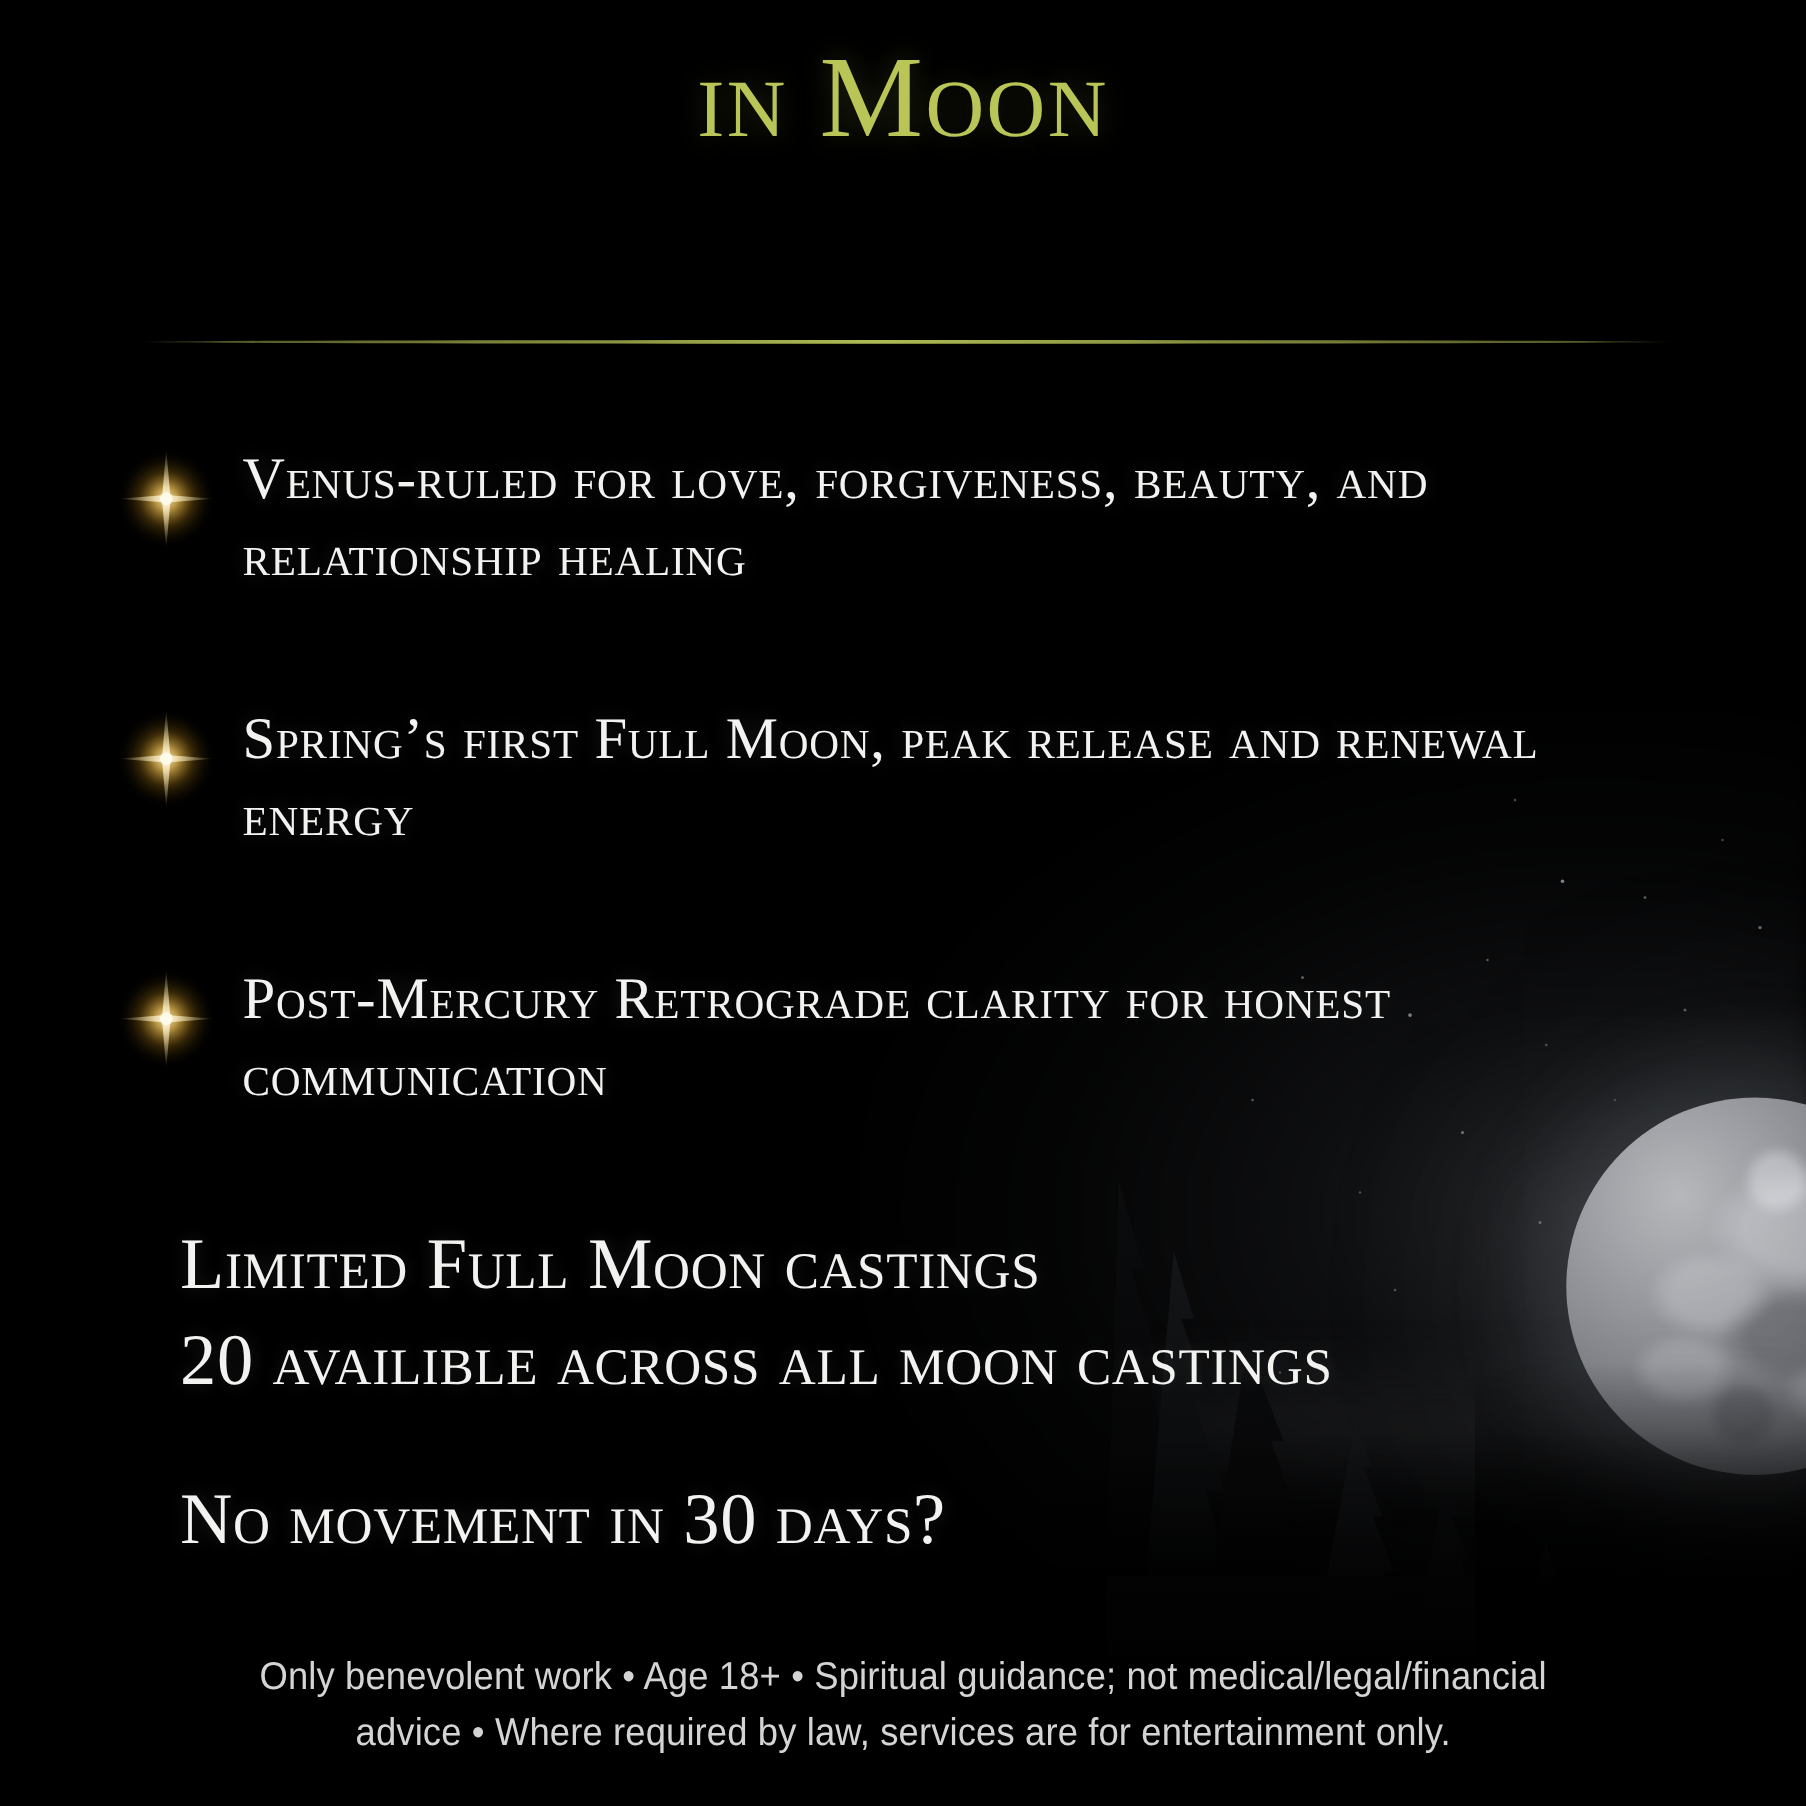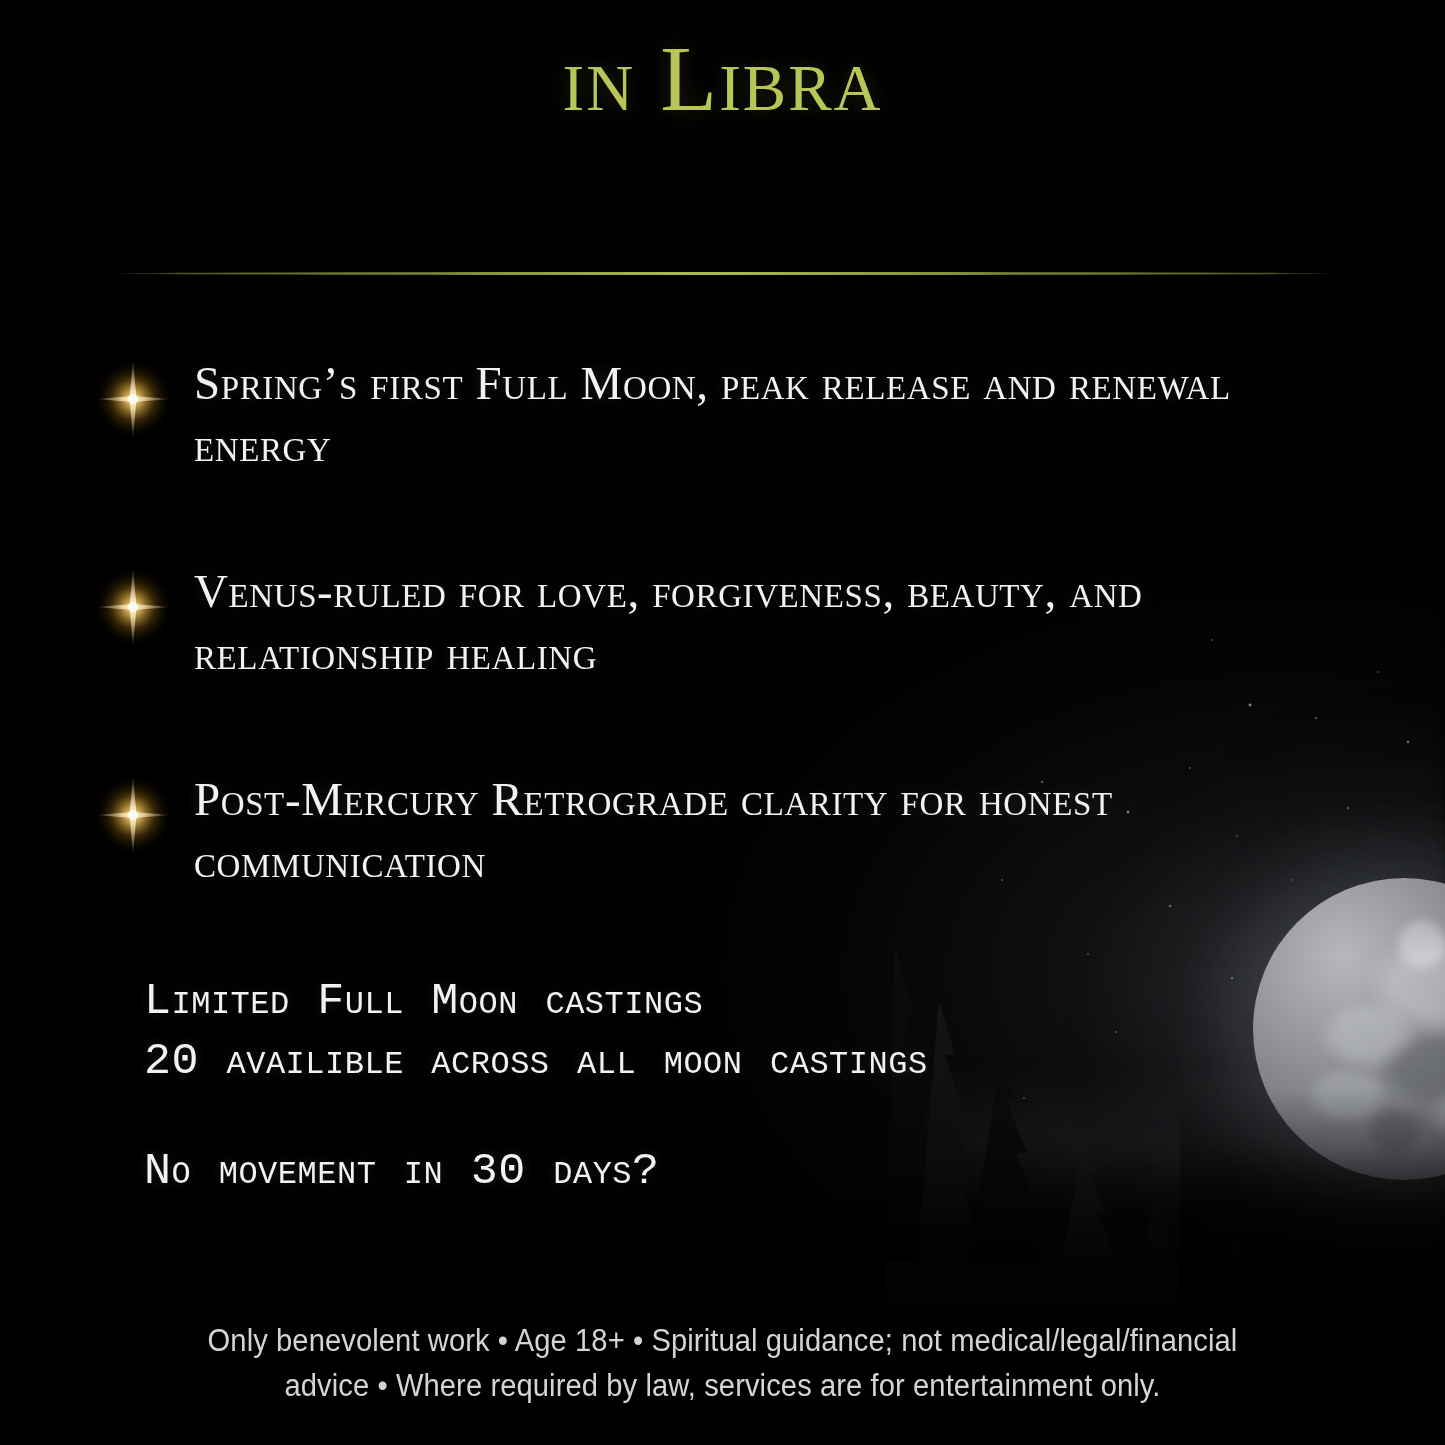--- a/index.html
+++ b/index.html
@@ -155,23 +155,23 @@
     text-shadow: 0 0 16px rgba(255,255,255,0.13);
   }
 
   
   .offer {
     position: absolute;
     left: 144px;
     top: 972px;
     width: 1050px;
     color: #f2f2f0;
-    font-family: Liberation Mono, monospace;
+    font-family: Liberation Serif, serif;
     font-variant: small-caps;
-    font-size: 45px;
+    font-size: 58px;
     line-height: 1.33;
     letter-spacing: 0.5px;
     text-shadow: 0 0 14px rgba(255,255,255,0.12);
   }
   .offer-group { margin-bottom: 50px; }
   .offer-group:last-child { margin-bottom: 10px; }
   .offer-line { display: block; white-space: nowrap; }
 
   
   .footer {
@@ -251,26 +251,38 @@
         <circle cx="1024" cy="1098" r="1.0" opacity="0.26"></circle>
         <circle cx="1212" cy="640" r="1.1" opacity="0.30"></circle>
         <circle cx="1378" cy="672" r="1.0" opacity="0.28"></circle>
       </g>
     </svg>
 
     <div class="vignette-bottom"></div>
   </div>
 
   <div class="title">
-    <span class="tl">in Libra</span>
+    <span class="tl">in Moon</span>
   </div>
 
   <div class="divider"></div>
 
   <div class="bullets">
+
+    <div class="bullet">
+      <span class="star">
+        <svg width="82" height="82" viewBox="0 0 82 82" aria-hidden="true">
+          <circle cx="41" cy="41" r="40" fill="url(#sg1)"></circle>
+          <path d="M41 1 L44.2 38 L41 41 L37.8 38 Z M41 81 L37.8 44 L41 41 L44.2 44 Z" fill="url(#sb1)" opacity="0.95"></path>
+          <path d="M3 41 L38 38.2 L41 41 L38 43.8 Z M79 41 L44 43.8 L41 41 L44 38.2 Z" fill="url(#sb2)" opacity="0.9"></path>
+          <circle cx="41" cy="41" r="5" fill="#fffbea" opacity="0.95"></circle>
+        </svg>
+      </span>
+      <span class="bullet-text">Venus-ruled for love, forgiveness, beauty, and relationship healing</span>
+    </div>
 
     <div class="bullet">
       <span class="star">
         <svg width="82" height="82" viewBox="0 0 82 82" aria-hidden="true">
           <defs>
             <radialGradient id="sg1" cx="50%" cy="50%" r="50%">
               <stop offset="0%" stop-color="#fff6d8" stop-opacity="0.95"></stop>
               <stop offset="22%" stop-color="#ffd060" stop-opacity="0.72"></stop>
               <stop offset="55%" stop-color="#c98f18" stop-opacity="0.26"></stop>
               <stop offset="100%" stop-color="#000000" stop-opacity="0"></stop>
@@ -297,32 +309,20 @@
 
     <div class="bullet">
       <span class="star">
         <svg width="82" height="82" viewBox="0 0 82 82" aria-hidden="true">
           <circle cx="41" cy="41" r="40" fill="url(#sg1)"></circle>
           <path d="M41 1 L44.2 38 L41 41 L37.8 38 Z M41 81 L37.8 44 L41 41 L44.2 44 Z" fill="url(#sb1)" opacity="0.95"></path>
           <path d="M3 41 L38 38.2 L41 41 L38 43.8 Z M79 41 L44 43.8 L41 41 L44 38.2 Z" fill="url(#sb2)" opacity="0.9"></path>
           <circle cx="41" cy="41" r="5" fill="#fffbea" opacity="0.95"></circle>
         </svg>
       </span>
-      <span class="bullet-text">Venus-ruled for love, forgiveness, beauty, and relationship healing</span>
-    </div>
-
-    <div class="bullet">
-      <span class="star">
-        <svg width="82" height="82" viewBox="0 0 82 82" aria-hidden="true">
-          <circle cx="41" cy="41" r="40" fill="url(#sg1)"></circle>
-          <path d="M41 1 L44.2 38 L41 41 L37.8 38 Z M41 81 L37.8 44 L41 41 L44.2 44 Z" fill="url(#sb1)" opacity="0.95"></path>
-          <path d="M3 41 L38 38.2 L41 41 L38 43.8 Z M79 41 L44 43.8 L41 41 L44 38.2 Z" fill="url(#sb2)" opacity="0.9"></path>
-          <circle cx="41" cy="41" r="5" fill="#fffbea" opacity="0.95"></circle>
-        </svg>
-      </span>
       <span class="bullet-text">Post-Mercury Retrograde clarity for honest communication</span>
     </div>
 
   </div>
 
   <div class="offer">
     <div class="offer-group">
       <span class="offer-line">Limited Full Moon castings</span>
       <span class="offer-line">20 availible across all moon castings</span>
     </div>

